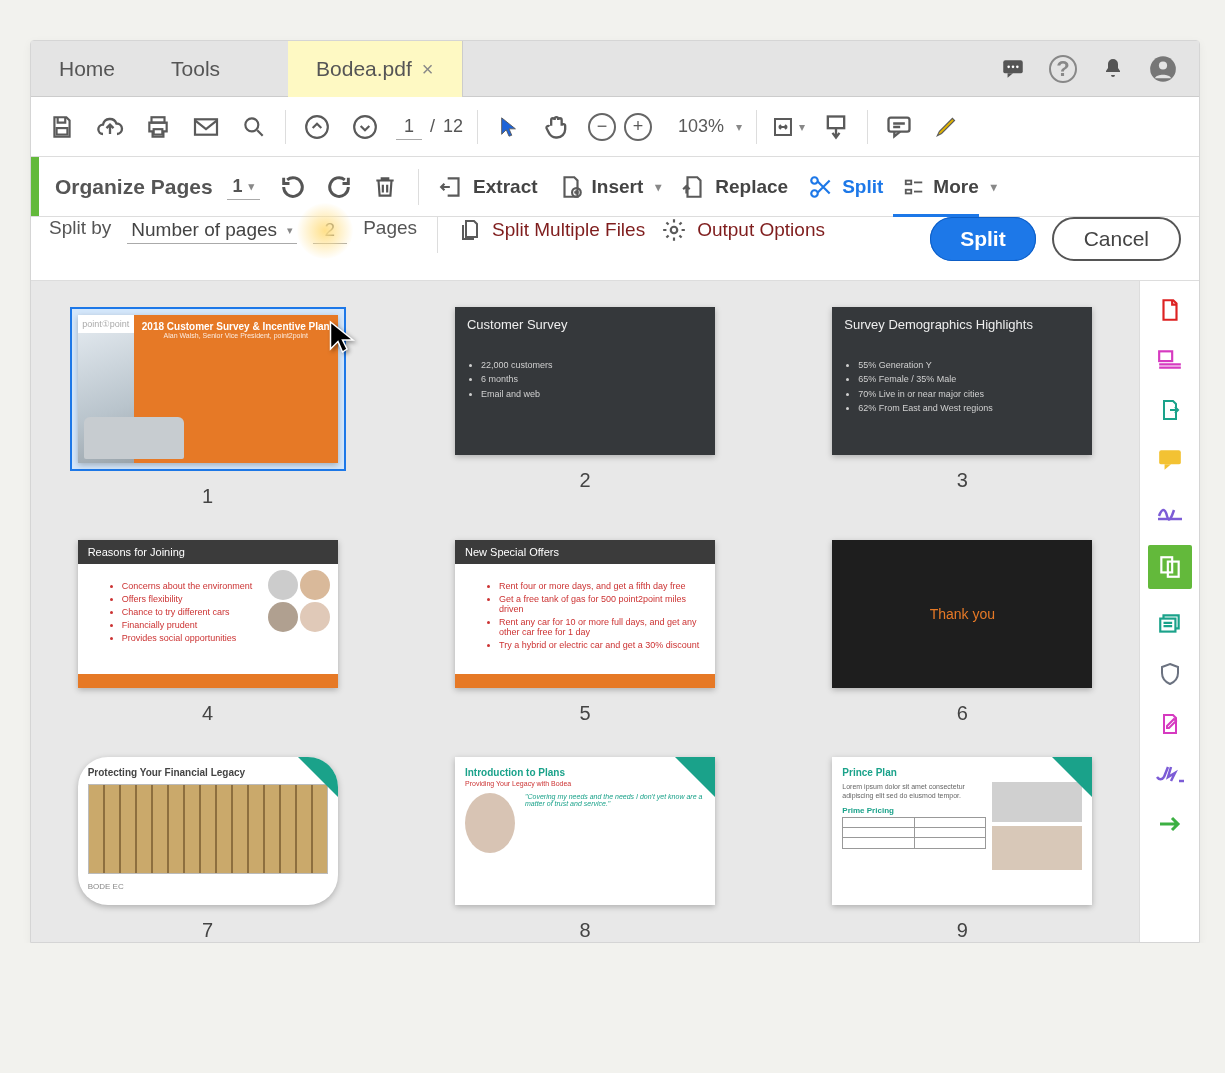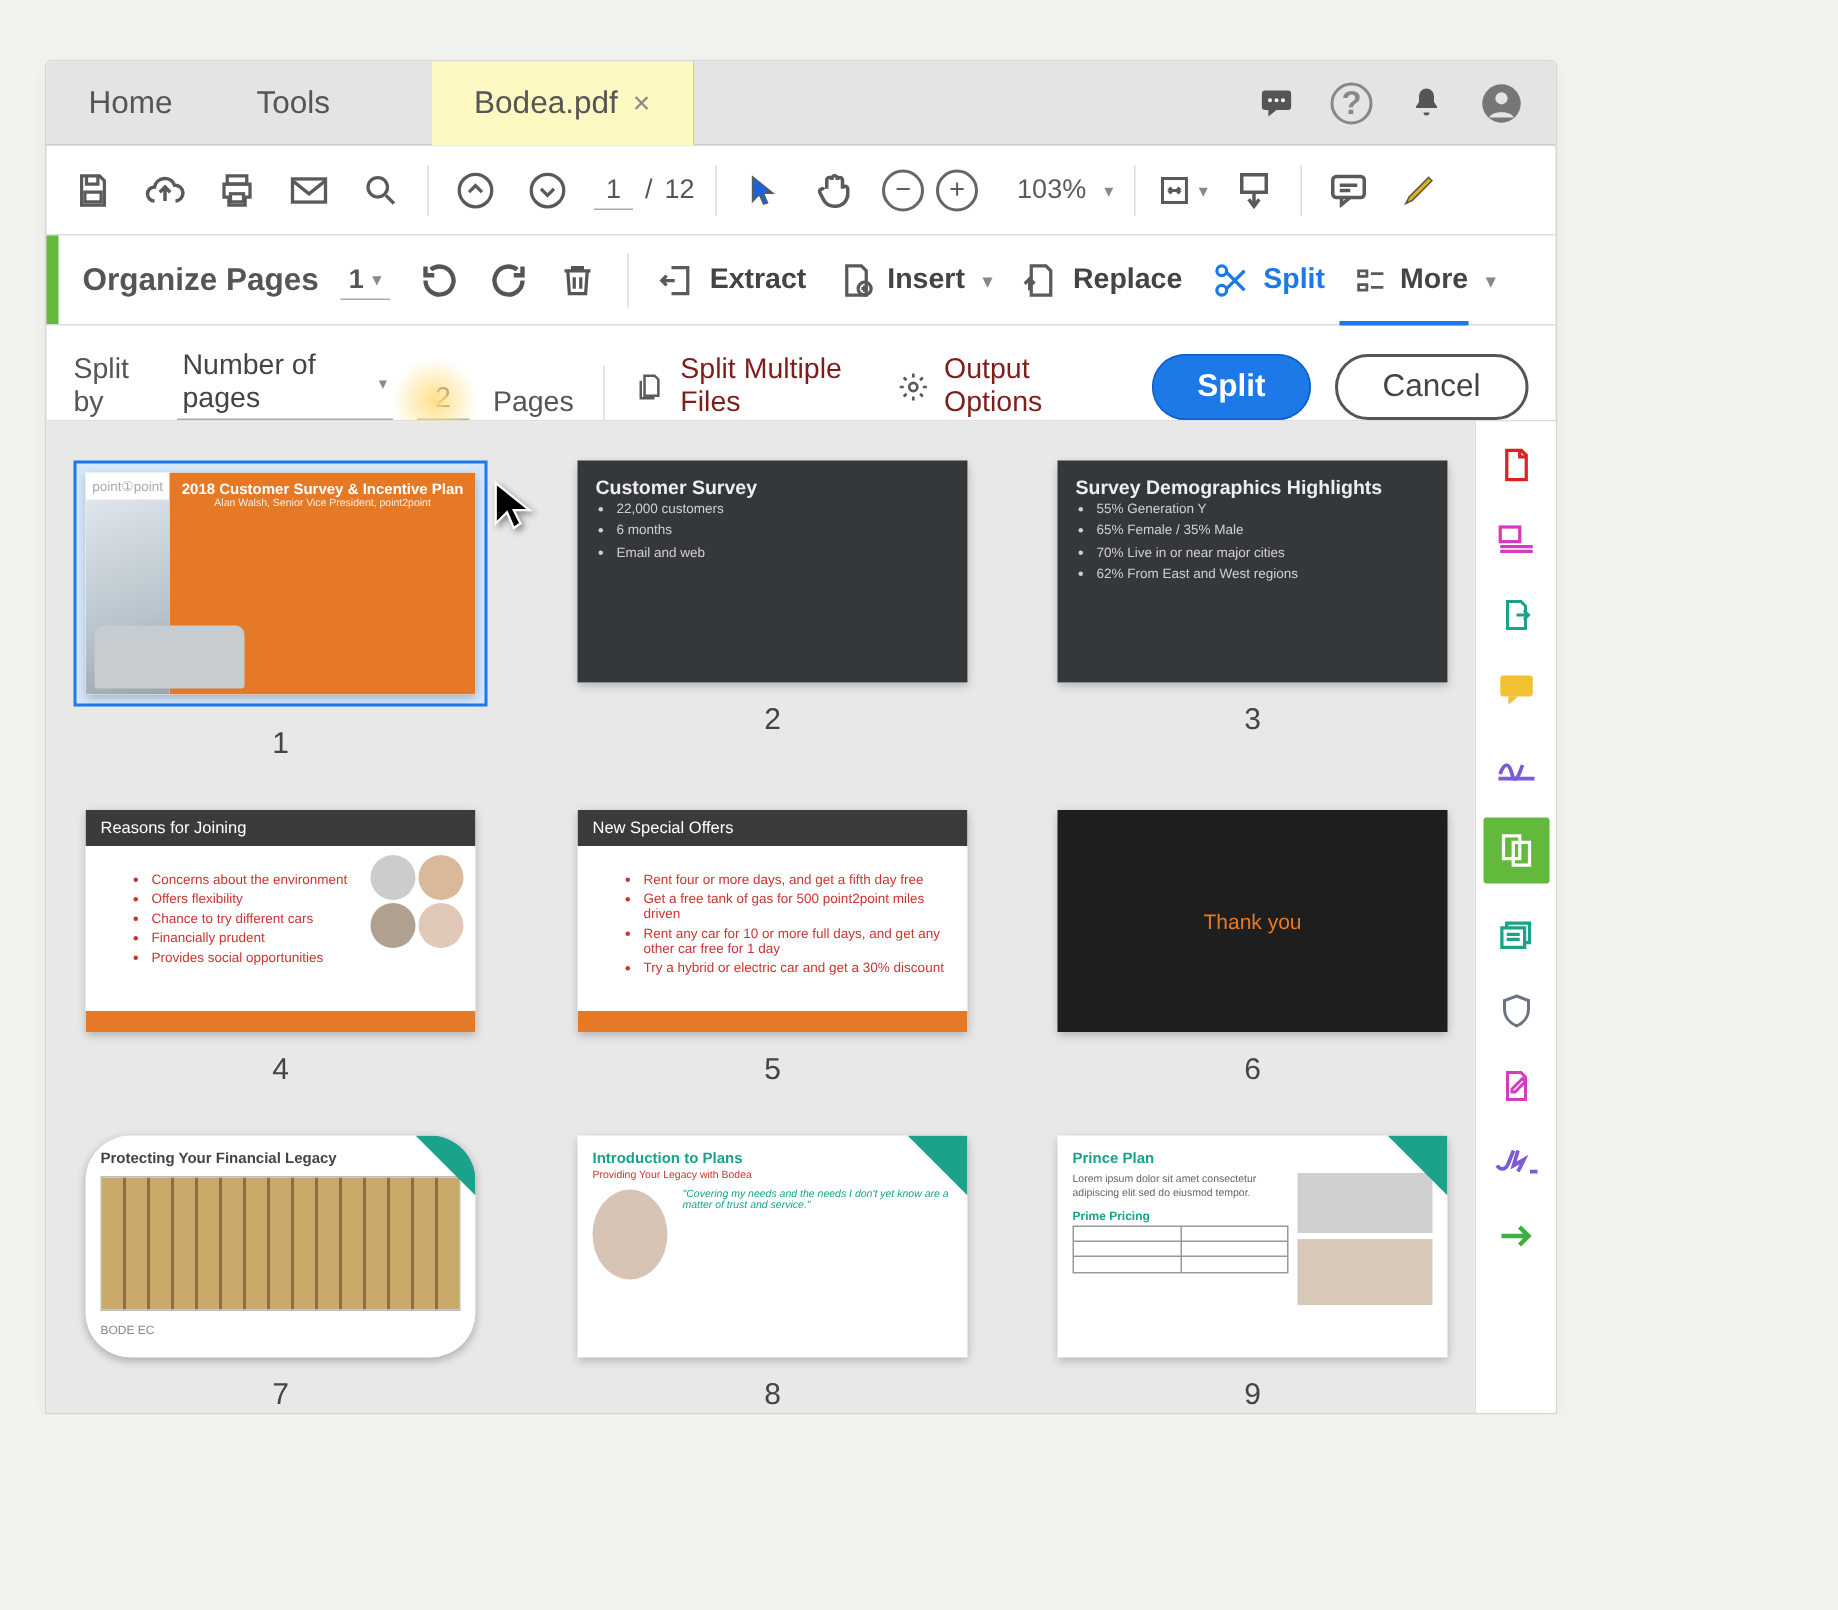--- a/index.html
+++ b/index.html
@@ -1,19 +1,19 @@
 <!DOCTYPE html>
 <html><head>
 <meta charset="utf-8">
 <style>
   * { box-sizing: border-box; }
   html, body { margin:0; padding:0; }
   body { background:#f2f2ee; font-family:-apple-system,BlinkMacSystemFont,"Segoe UI",Arial,sans-serif; color:#4a4a4a; }
   .app-wrap { padding:40px 30px 0 30px; }
-  .window { width:1008px; background:#fff; border:1px solid #d5d5d5; border-radius:4px 4px 0 0; box-shadow:0 3px 10px rgba(0,0,0,.05); }
+  .window { width:1170px; background:#fff; border:1px solid #d5d5d5; border-radius:4px 4px 0 0; box-shadow:0 3px 10px rgba(0,0,0,.05); }
 
   
   .tabbar { display:flex; align-items:center; background:#e4e4e4; border-bottom:1px solid #ccc; height:56px; }
   .top-tab { padding:0 28px; height:56px; display:flex; align-items:center; font-size:21px; color:#555; cursor:pointer; gap:10px; }
   .top-tab.plain { font-weight:500; }
   .top-tab.doc { background:#fef9c3; height:56px; margin-bottom:-1px; border-right:1px solid #ccc; }
   .top-tab .close-x { font-size:20px; color:#888; }
   .tabbar-spacer { flex:1; }
   .title-icons { display:flex; align-items:center; gap:22px; padding-right:22px; color:#666; }
   .title-icons .ic { width:28px; height:28px; display:flex; align-items:center; justify-content:center; font-size:22px; cursor:pointer; }
@@ -37,21 +37,21 @@
   .org-level { display:flex; align-items:center; gap:6px; font-size:18px; color:#555; border-bottom:1px solid #aaa; padding:2px 6px; cursor:pointer; }
   .orgbar .ob { width:38px; height:38px; display:flex; align-items:center; justify-content:center; cursor:pointer; margin:0 4px; }
   .org-sep { width:0; height:36px; border-left:1px solid #ddd; margin:0 10px; }
   .org-btn { display:flex; align-items:center; gap:8px; font-size:19px; color:#444; cursor:pointer; padding:6px 10px; white-space:nowrap; }
   .org-btn svg { stroke:#5a5a5a; fill:none; }
   .org-btn.split { color:#1d78e8; }
   .org-btn.split svg { stroke:#1d78e8; }
   .org-underline { position:absolute; height:3px; background:#1d78e8; bottom:-1px; }
 
   
-  .splitbar { display:flex; align-items:flex-end; height:64px; padding:0 18px; gap:16px; border-bottom:1px solid #ddd; }
+  .splitbar { display:flex; align-items:flex-start; height:64px; padding:0 18px; gap:16px; border-bottom:1px solid #ddd; }
   .splitbar .label { font-size:19px; color:#555; }
   .splitbar .sel { font-size:19px; color:#444; border-bottom:1px solid #aaa; padding:2px 4px; cursor:pointer; display:flex; align-items:center; gap:10px; }
   .splitbar .numbox { position:relative; display:flex; align-items:center; }
   .splitbar .numval { font-size:19px; color:#555; border-bottom:1px solid #aaa; padding:2px 12px; }
   .highlight-dot { position:absolute; width:56px; height:56px; border-radius:50%; background:radial-gradient(circle,#ffe08a 0%,rgba(255,224,138,0) 72%); left:-16px; top:-14px; pointer-events:none; }
   .sb-sep { width:0; height:36px; border-left:1px solid #ddd; margin:0 4px; }
   .sb-btn { display:flex; align-items:center; gap:10px; font-size:19px; color:#7f1d1d; cursor:pointer; }
   .sb-btn svg { stroke:#5a5a5a; fill:none; }
   .pill { height:44px; padding:0 30px; border-radius:22px; font-size:21px; display:flex; align-items:center; justify-content:center; cursor:pointer; }
   .pill.primary { background:#1d78e8; color:#fff; font-weight:600; box-shadow:inset 0 0 0 1px #0d5ec6; }
@@ -63,21 +63,21 @@
   .thumb-grid { display:grid; grid-template-columns:repeat(3,1fr); gap:32px 60px; }
   .thumb { display:flex; flex-direction:column; align-items:center; gap:14px; }
   .page { width:260px; height:148px; background:#fff; box-shadow:0 2px 6px rgba(0,0,0,.25); overflow:hidden; font-family:Arial,sans-serif; }
   .thumb.selected { }
   .thumb.selected .page-outer { padding:6px; background:#d4e7fb; border:2px solid #1d78e8; }
   .page-outer { }
   .pnum { font-size:20px; color:#444; }
 
   
   .page.dark { background:#35383b; color:#eee; padding:10px 12px; }
-  .page.dark .tt { font-size:13px; margin-bottom:0;font-weight:bold; }
+  .page.dark .tt { font-size:13px; margin-bottom:26px; }
   .page.dark ul { margin:0; padding-left:14px; font-size:9px; color:#d0d0d0; line-height:1.6; }
   .page.dark.roadbg { background:linear-gradient(#35383b,#35383b 100%); position:relative; }
   .page.orangebar { display:flex; }
   .page.orangebar .top { flex:1; background:#fff; }
   .page.orangebar .bar { background:#e67926; color:#fff; font-size:10px; padding:6px 8px; text-align:center; }
   .page.thankyou { background:#1e1e1e; display:flex; align-items:center; justify-content:center; color:#e67926; font-size:14px; }
   .page.white { padding:10px; font-size:9px; color:#444; }
   .tealcorner { position:absolute; top:0; right:0; width:0; height:0; border-top:40px solid #1aa28a; border-left:40px solid transparent; }
   .page .hdr { background:#3b3b3b; color:#fff; padding:6px 10px; font-size:11px; }
   .page .body-list { padding:8px 12px; font-size:9px; color:#d44; }

